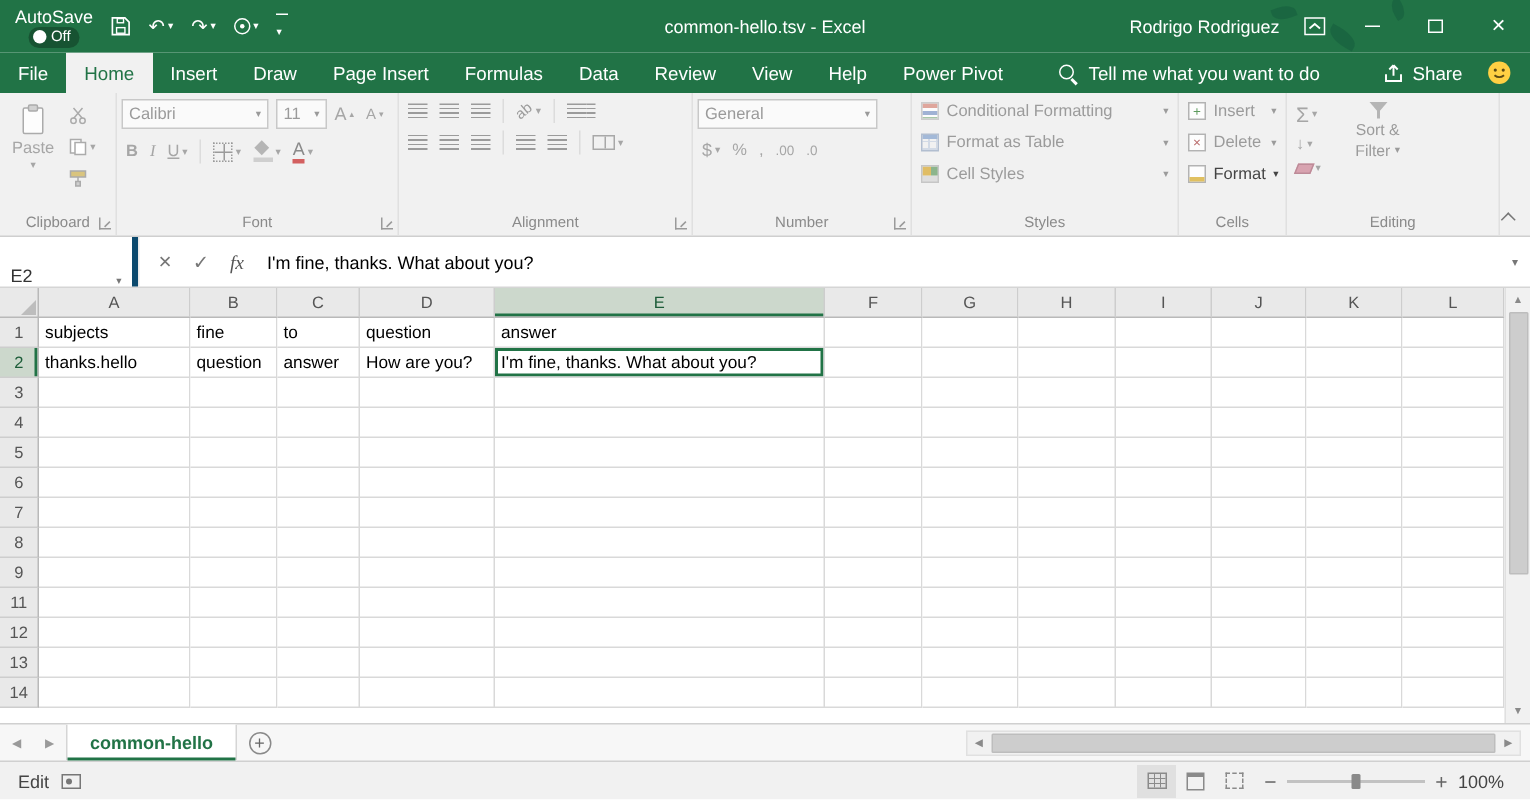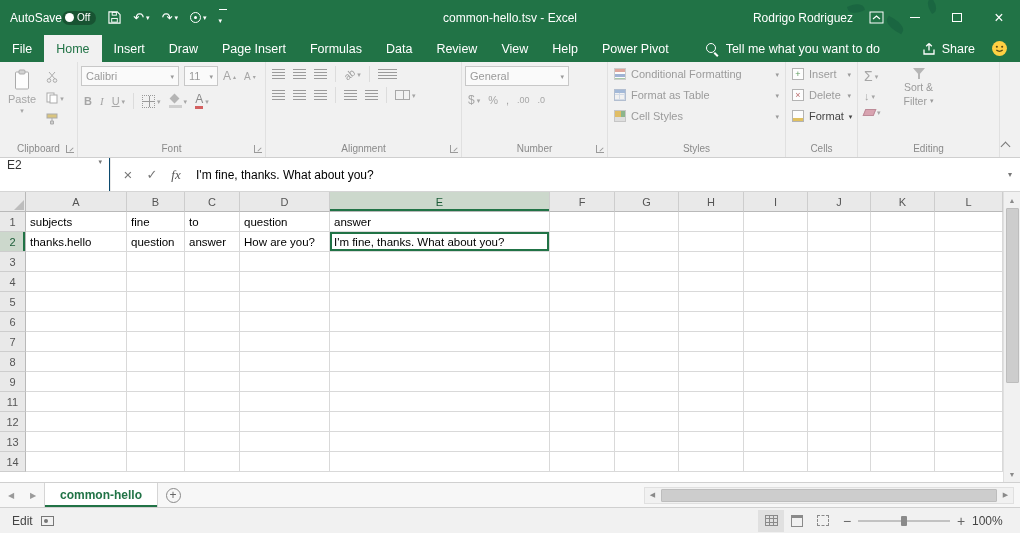--- a/index.html
+++ b/index.html
@@ -13,21 +13,21 @@
 html,body{width:1020px;height:533px;overflow:hidden;}
 body{font-family:"Liberation Sans",sans-serif;font-size:12px;color:#444;background:#fff;}
 .window{width:1020px;height:533px;display:flex;flex-direction:column;}
 .flex-spacer{flex:1;}
 .dd{display:inline-block;font-size:7px;line-height:1;color:inherit;}
 .dd::before{content:"▾";}
 
 
 .titlebar{height:35px;flex:0 0 35px;background:var(--green);display:flex;align-items:center;color:#fff;position:relative;}
 .tb-left{display:flex;align-items:center;gap:12px;padding-left:10px;z-index:2;}
-.autosave{display:flex;align-items:center;gap:0;cursor:pointer;}
+.autosave{display:flex;align-items:center;gap:0;cursor:pointer;flex-direction:column;}
 .pill{display:flex;align-items:center;gap:3px;background:rgba(0,0,0,.28);border-radius:9px;padding:2px 6px 2px 3px;}
 .knob{width:9px;height:9px;border-radius:50%;background:#fff;}
 .pill .off{font-size:10px;line-height:1;color:#fff;}
 .qat-btn{display:flex;align-items:center;gap:2px;font-size:13px;cursor:pointer;color:#fff;}
 .undo-glyph::before{content:"↶";}
 .redo-glyph::before{content:"↷";}
 .qat-circle{width:11px;height:11px;border:1px solid #fff;border-radius:50%;display:inline-block;position:relative;}
 .qat-circle::after{content:"";position:absolute;left:3px;top:3px;width:3px;height:3px;border-radius:50%;background:#fff;}
 .cust-bar{width:8px;height:1px;background:#fff;display:block;margin:0 auto 1px;}
 .tb-title{position:absolute;left:0;right:0;text-align:center;font-size:12px;pointer-events:none;z-index:1;}
@@ -94,21 +94,21 @@
 .icon-fontcolor::after{content:"";position:absolute;left:0;right:0;bottom:0;height:3px;background:#c00000;opacity:.6;}
 
 .g-alignment{width:196px;}
 .lines{width:13px;height:11px;display:inline-block;background:repeating-linear-gradient(to bottom,#9b9b9b 0 1px,transparent 1px 3px);}
 .icon-orient{display:inline-block;font-size:10px;color:#9b9b9b;transform:rotate(-40deg);}
 .icon-orient::before{content:"ab";}
 .icon-merge{width:15px;height:10px;border:1px solid #a8a8a8;position:relative;display:inline-block;}
 .icon-merge::before{content:"";position:absolute;left:50%;top:0;bottom:0;width:1px;background:#a8a8a8;}
 
 .g-number{width:146px;}
-.num-format{width:104px;}
+.num-format{width:120px;}
 .curr{font-size:12px;}
 .tinybtn{font-size:9px;letter-spacing:0;}
 
 .g-styles{width:178px;}
 .g-cells{width:72px;}
 .styles-col{gap:2px;}
 .stack-btn{display:flex;align-items:center;gap:5px;padding:2px 3px;cursor:pointer;color:#9b9b9b;font-size:11px;white-space:nowrap;}
 .stack-btn .dd{margin-left:auto;}
 .stack-btn.enabled{color:#444;}
 .icon-cf{width:12px;height:12px;border:1px solid #c6c6c6;flex:0 0 12px;background:linear-gradient(to bottom,#dd9a8e 0 3px,#fff 3px 5px,#93a8cf 5px 8px,#fff 8px 9px,#9cc29c 9px 12px);opacity:.85;}
@@ -124,21 +124,21 @@
 .sigma-l{font-size:14px;line-height:1;}
 .filldown::before{content:"↓";font-size:11px;}
 .icon-eraser{width:11px;height:7px;background:#d8a3b0;transform:skewX(-22deg);display:inline-block;border:1px solid #bd8b98;}
 .big-btn{width:47px;display:flex;flex-direction:column;align-items:center;gap:1px;padding-top:2px;cursor:pointer;color:#9b9b9b;font-size:10.5px;line-height:1.2;}
 .icon-funnel{width:0;height:0;border-left:6px solid transparent;border-right:6px solid transparent;border-top:7px solid #b5b5b5;position:relative;margin-bottom:5px;}
 .icon-funnel::after{content:"";position:absolute;left:-1px;top:-2px;width:2px;height:6px;background:#b5b5b5;}
 .mag-blue{color:#7a96b5;margin-bottom:1px;}
 
 
 .formula-bar{height:34px;flex:0 0 34px;background:#fff;display:flex;align-items:center;border-bottom:1px solid var(--line);}
-.name-box{width:110px;align-self:stretch;display:flex;align-items:flex-start;justify-content:space-between;padding:0 7px;border-right:1px solid #0c4a6e;color:#333;cursor:pointer;font-size:12px;}
+.name-box{width:92px;align-self:stretch;display:flex;align-items:flex-end;justify-content:space-between;padding:0 7px;border-right:4px solid #0c4a6e;color:#333;cursor:pointer;font-size:12px;}
 .name-box .dd{color:#777;}
 .fb-divider{width:1px;align-self:stretch;background:#e9e9e9;margin-right:5px;}
 .fb-btn{width:24px;text-align:center;color:#777;font-size:13px;cursor:pointer;}
 .fb-cancel::before{content:"×";font-size:15px;}
 .fb-enter::before{content:"✓";}
 .fb-fx{font-style:italic;font-family:"Liberation Serif",serif;font-size:13px;color:#555;}
 .fb-input{flex:1;padding-left:8px;color:#000;font-size:12px;white-space:nowrap;overflow:hidden;cursor:text;}
 .fb-expand{width:20px;color:#777;font-size:8px;cursor:pointer;text-align:center;}
 .fb-expand::before{content:"▾";}
 

